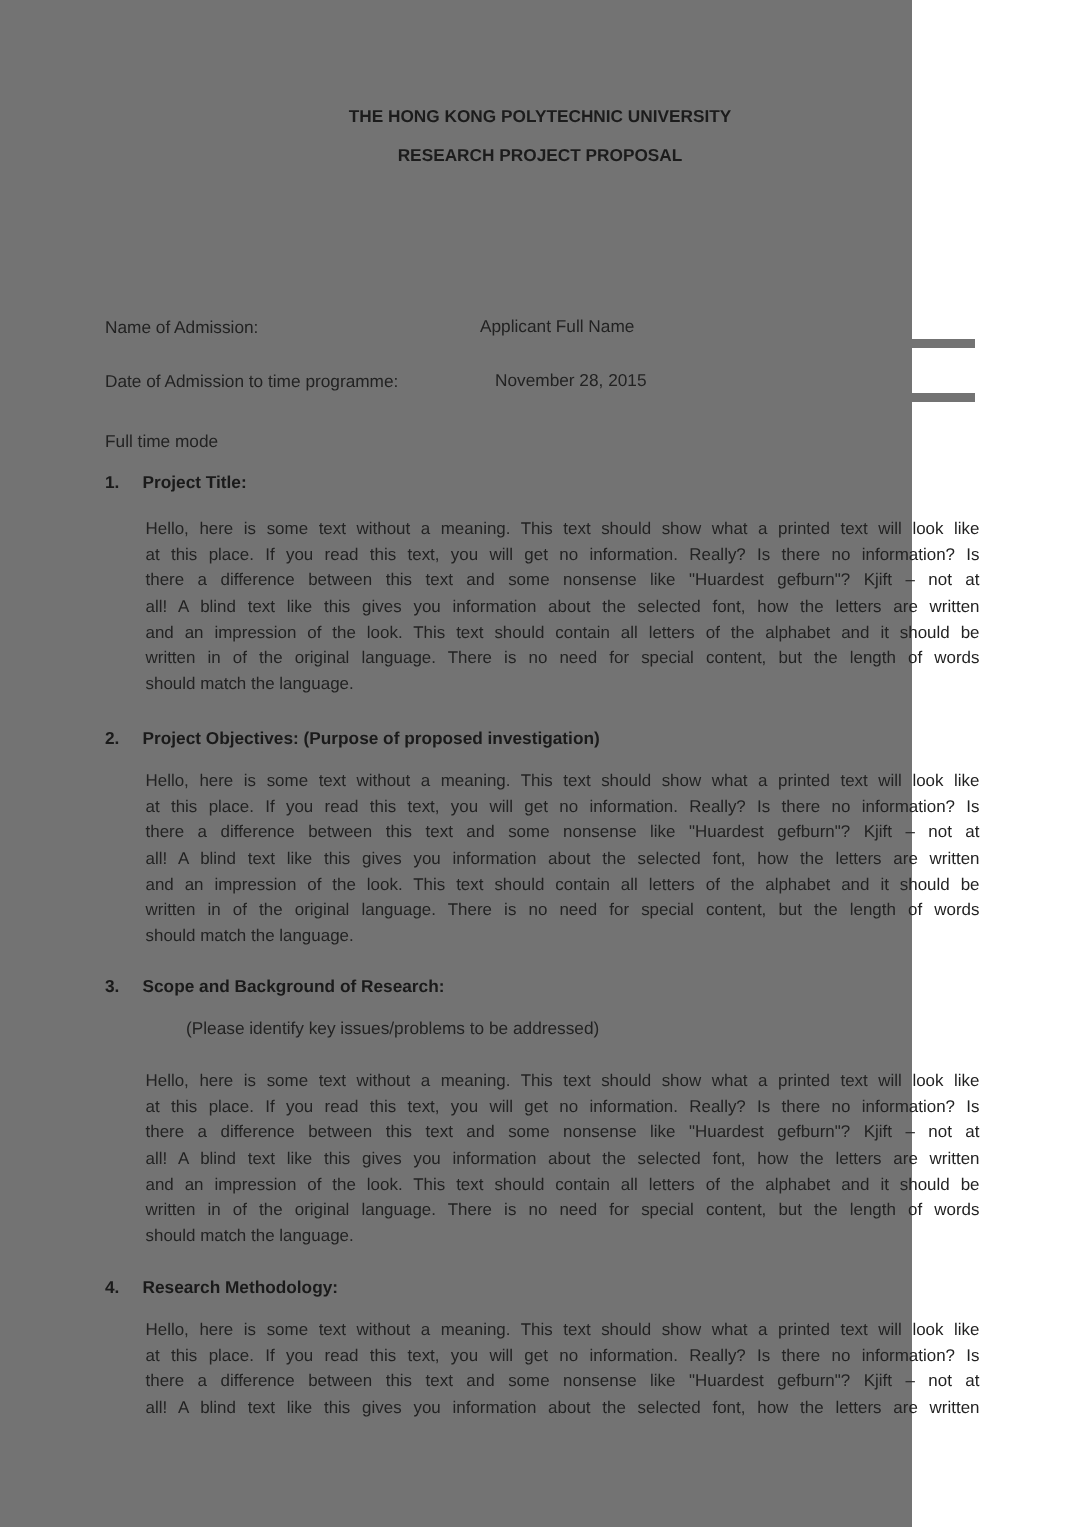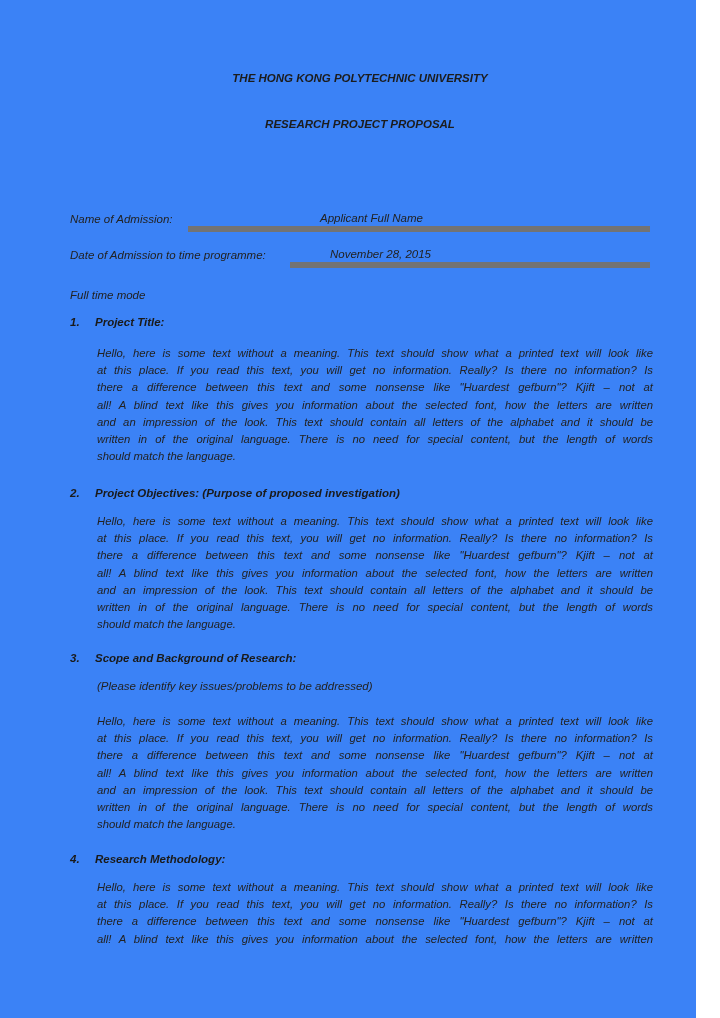--- a/index.html
+++ b/index.html
@@ -11,40 +11,39 @@
       width: 720px;
       height: 1018px;
       overflow: hidden;
       position: relative;
       font-family: "Liberation Sans", sans-serif;
       color: #1a1a1a;
     }
     .page {
       position: absolute;
       left: 0; top: 0;
-      width: 696px;
+      width: 608px;
       height: 1018px;
-      background: #3b82f6;
-      font-style: italic;
+      background: #737373;
     }
     .header {
       position: absolute;
       left: 0;
       top: 70px;
       width: 720px;
       text-align: center;
       font-weight: bold;
       font-size: 11.5px;
       line-height: 16.5px;
       color: #1c1c1c;
     }
     .header .line { display: block; }
     .header .doc-title {
       display: block;
-      margin-top: 29px;
+      margin-top: 9px;
       font-size: 11.5px;
     }
     .field-row {
       position: absolute;
       left: 70px;
       font-size: 11.5px;
       color: #222;
       white-space: nowrap;
     }
     .field-row .field-label {
@@ -154,21 +153,21 @@
     <span class="ln">there a difference between this text and some nonsense like "Huardest gefburn"?  Kjift – not at</span>
     <span class="ln">all!  A blind text like this gives you information about the selected font, how the letters are written</span>
     <span class="ln">and an impression of the look.  This text should contain all letters of the alphabet and it should be</span>
     <span class="ln">written in of the original language.  There is no need for special content, but the length of words</span>
     <span class="ln last">should match the language.</span>
   </div>
 
   <div class="section-heading" style="top:652px;">
     <span class="num">3.</span><span>Scope and Background of Research:</span>
   </div>
-  <div class="note" style="top:680px;">(Please identify key issues/problems to be addressed)</div>
+  <div class="note" style="top:680px;margin-left:27px;">(Please identify key issues/problems to be addressed)</div>
   <div class="body-text" style="top:713px;">
     <span class="ln">Hello, here is some text without a meaning.  This text should show what a printed text will look like</span>
     <span class="ln">at this place.  If you read this text, you will get no information.  Really?  Is there no information?  Is</span>
     <span class="ln">there a difference between this text and some nonsense like "Huardest gefburn"?  Kjift – not at</span>
     <span class="ln">all!  A blind text like this gives you information about the selected font, how the letters are written</span>
     <span class="ln">and an impression of the look.  This text should contain all letters of the alphabet and it should be</span>
     <span class="ln">written in of the original language.  There is no need for special content, but the length of words</span>
     <span class="ln last">should match the language.</span>
   </div>
 

